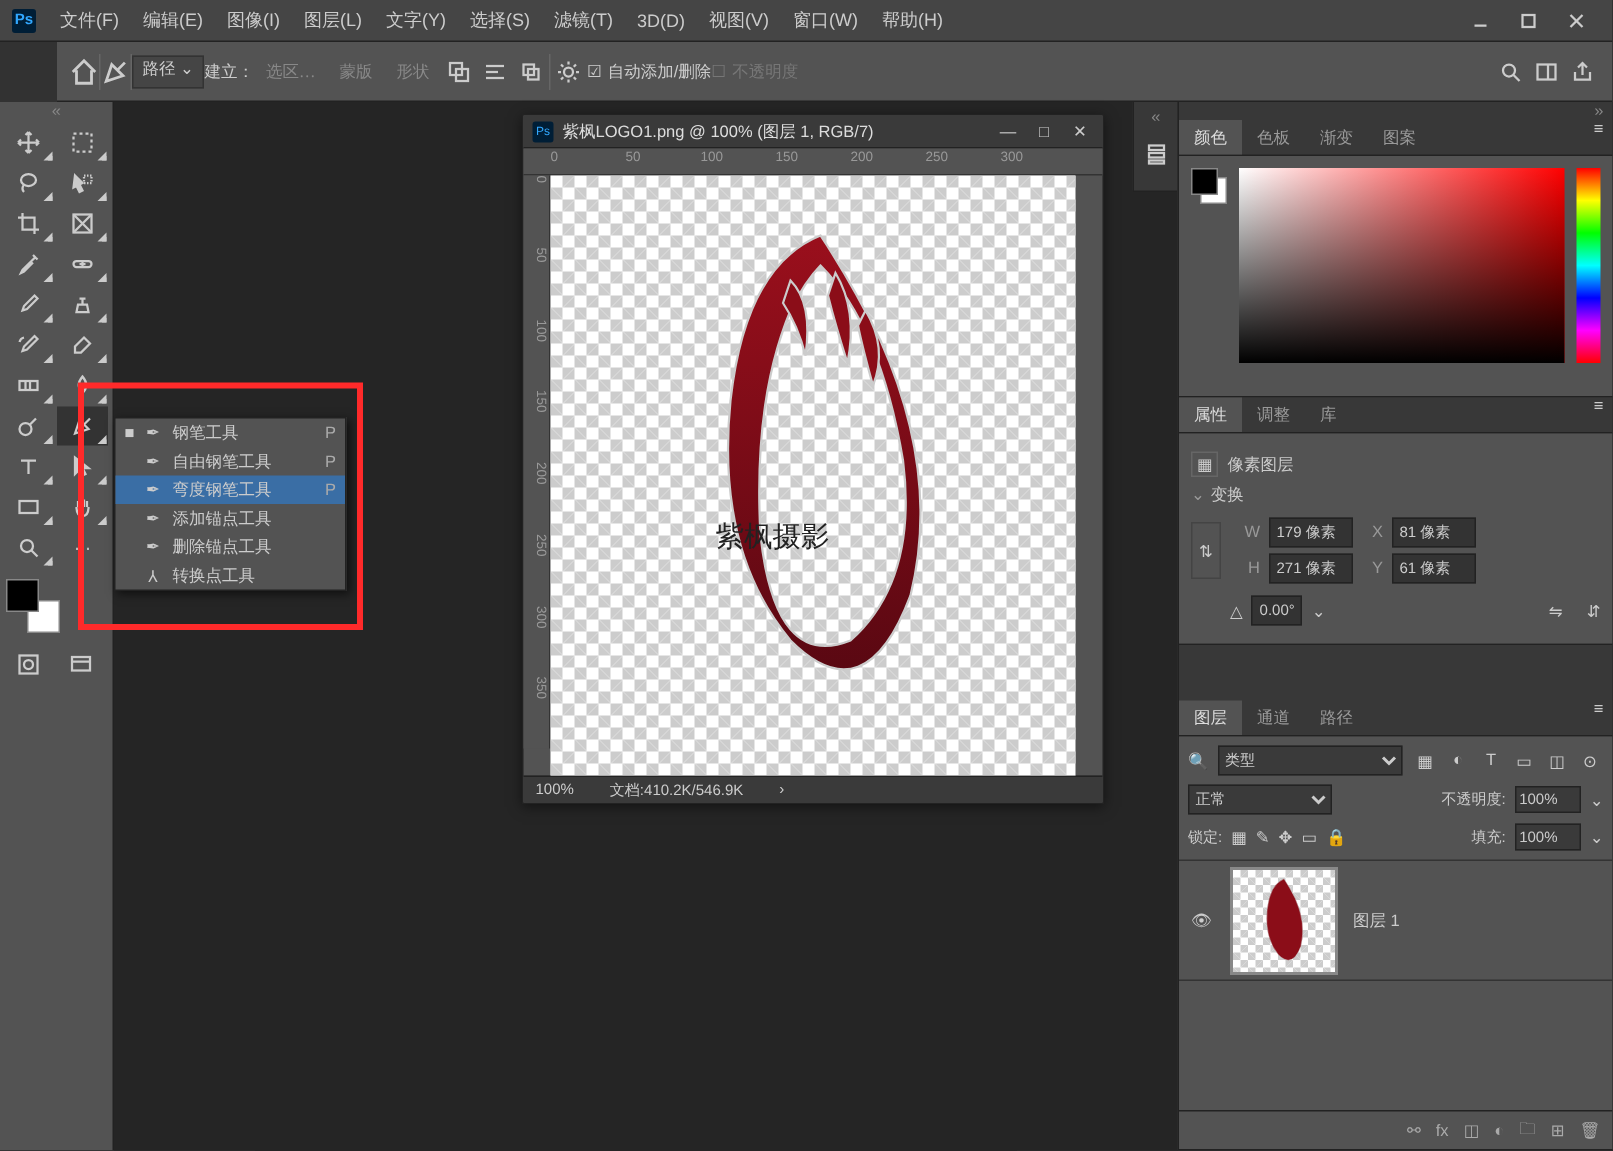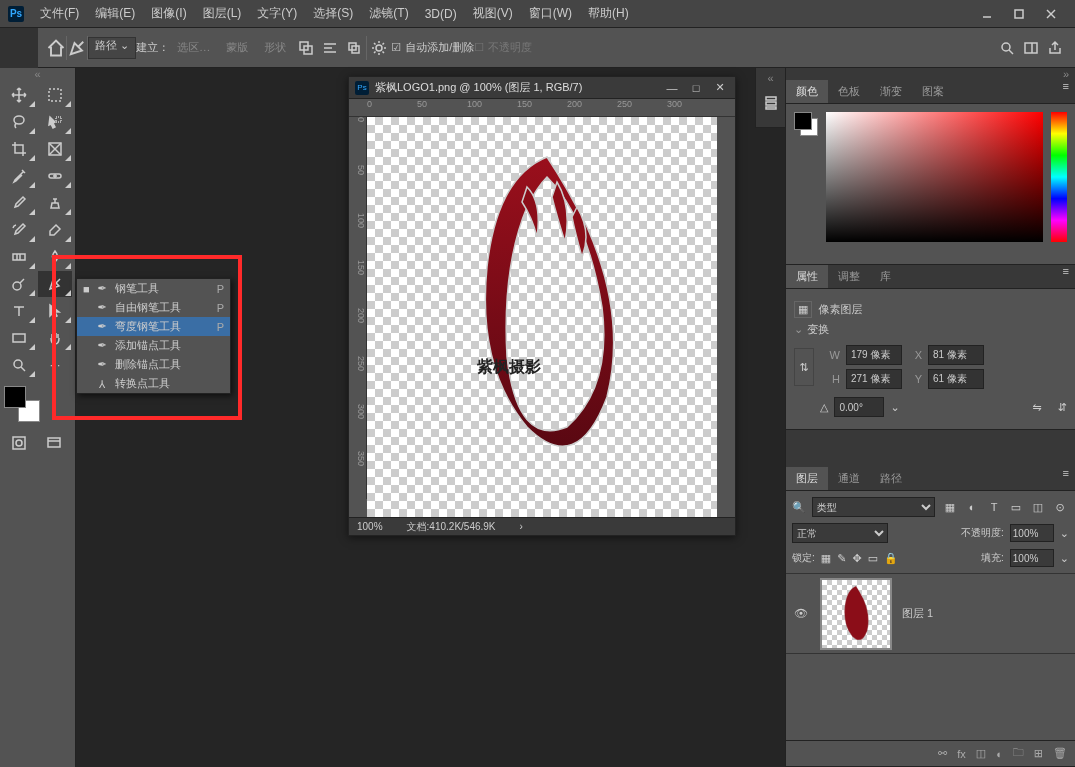--- a/index.html
+++ b/index.html
@@ -53,21 +53,21 @@
   background-image: 
     linear-gradient(45deg, #ccc 25%, transparent 25%), 
     linear-gradient(-45deg, #ccc 25%, transparent 25%), 
     linear-gradient(45deg, transparent 75%, #ccc 75%), 
     linear-gradient(-45deg, transparent 75%, #ccc 75%);
   background-size: 16px 16px;
   background-position: 0 0, 0 8px, 8px -8px, -8px 0;
   background-color: #fff;
 }
 .logo { position: absolute; left: 90px; top: 30px; width: 180px; height: 320px; }
-.logo-text { position: absolute; left: 110px; top: 240px; font-size: 16px; font-weight: bold; color: #222; font-family: serif; }
+.logo-text { position: absolute; left: 110px; top: 228px; font-size: 19px; font-weight: normal; color: #222; font-family: serif; }
 .doc-status { height: 18px; background: #3a3a3a; border-top: 1px solid #222; display: flex; align-items: center; padding: 0 8px; font-size: 10px; color: #ccc; gap: 24px; }
 
 
 .red-box { position: absolute; left: 52px; top: 255px; width: 190px; height: 165px; border: 4px solid #ff2a2a; z-index: 10; pointer-events: none; }
 .flyout { position: absolute; left: 76px; top: 278px; width: 155px; background: #535353; border: 1px solid #222; box-shadow: 2px 2px 6px rgba(0,0,0,0.6); z-index: 9; }
 .flyout-item { height: 19px; display: flex; align-items: center; padding: 0 6px; cursor: pointer; gap: 6px; font-size: 11px; }
 .flyout-item:hover, .flyout-item.hover { background: #3a6ea5; }
 .flyout-item .dot { width: 6px; text-align: center; }
 .flyout-item .ficon { width: 14px; text-align: center; }
 .flyout-item .flabel { flex: 1; }
@@ -530,21 +530,21 @@
           <div class="row">
               <span class="lbl">H</span>
               <input type="text" value="271 像素" style="">
               <span class="lbl">Y</span>
               <input type="text" value="61 像素" style="">
             </div>
         </div>
       </div>
       <div class="row" style="margin-left:26px;">
         <span>△</span>
-        <input type="text" style="width: 50px;" value="0.00°">
+        <input type="text" style="width: 34px; text-align: center;" value="0.00°">
         <span>⌄</span>
         <span style="flex:1"></span>
         <span>⇋</span>
         <span style="margin-left:10px;">⇵</span>
       </div>
     </div>
   </div>
 
   <div class="panel" style="flex:1; display:flex; flex-direction:column;margin-top:37px;">
     <div class="panel-tabs">

